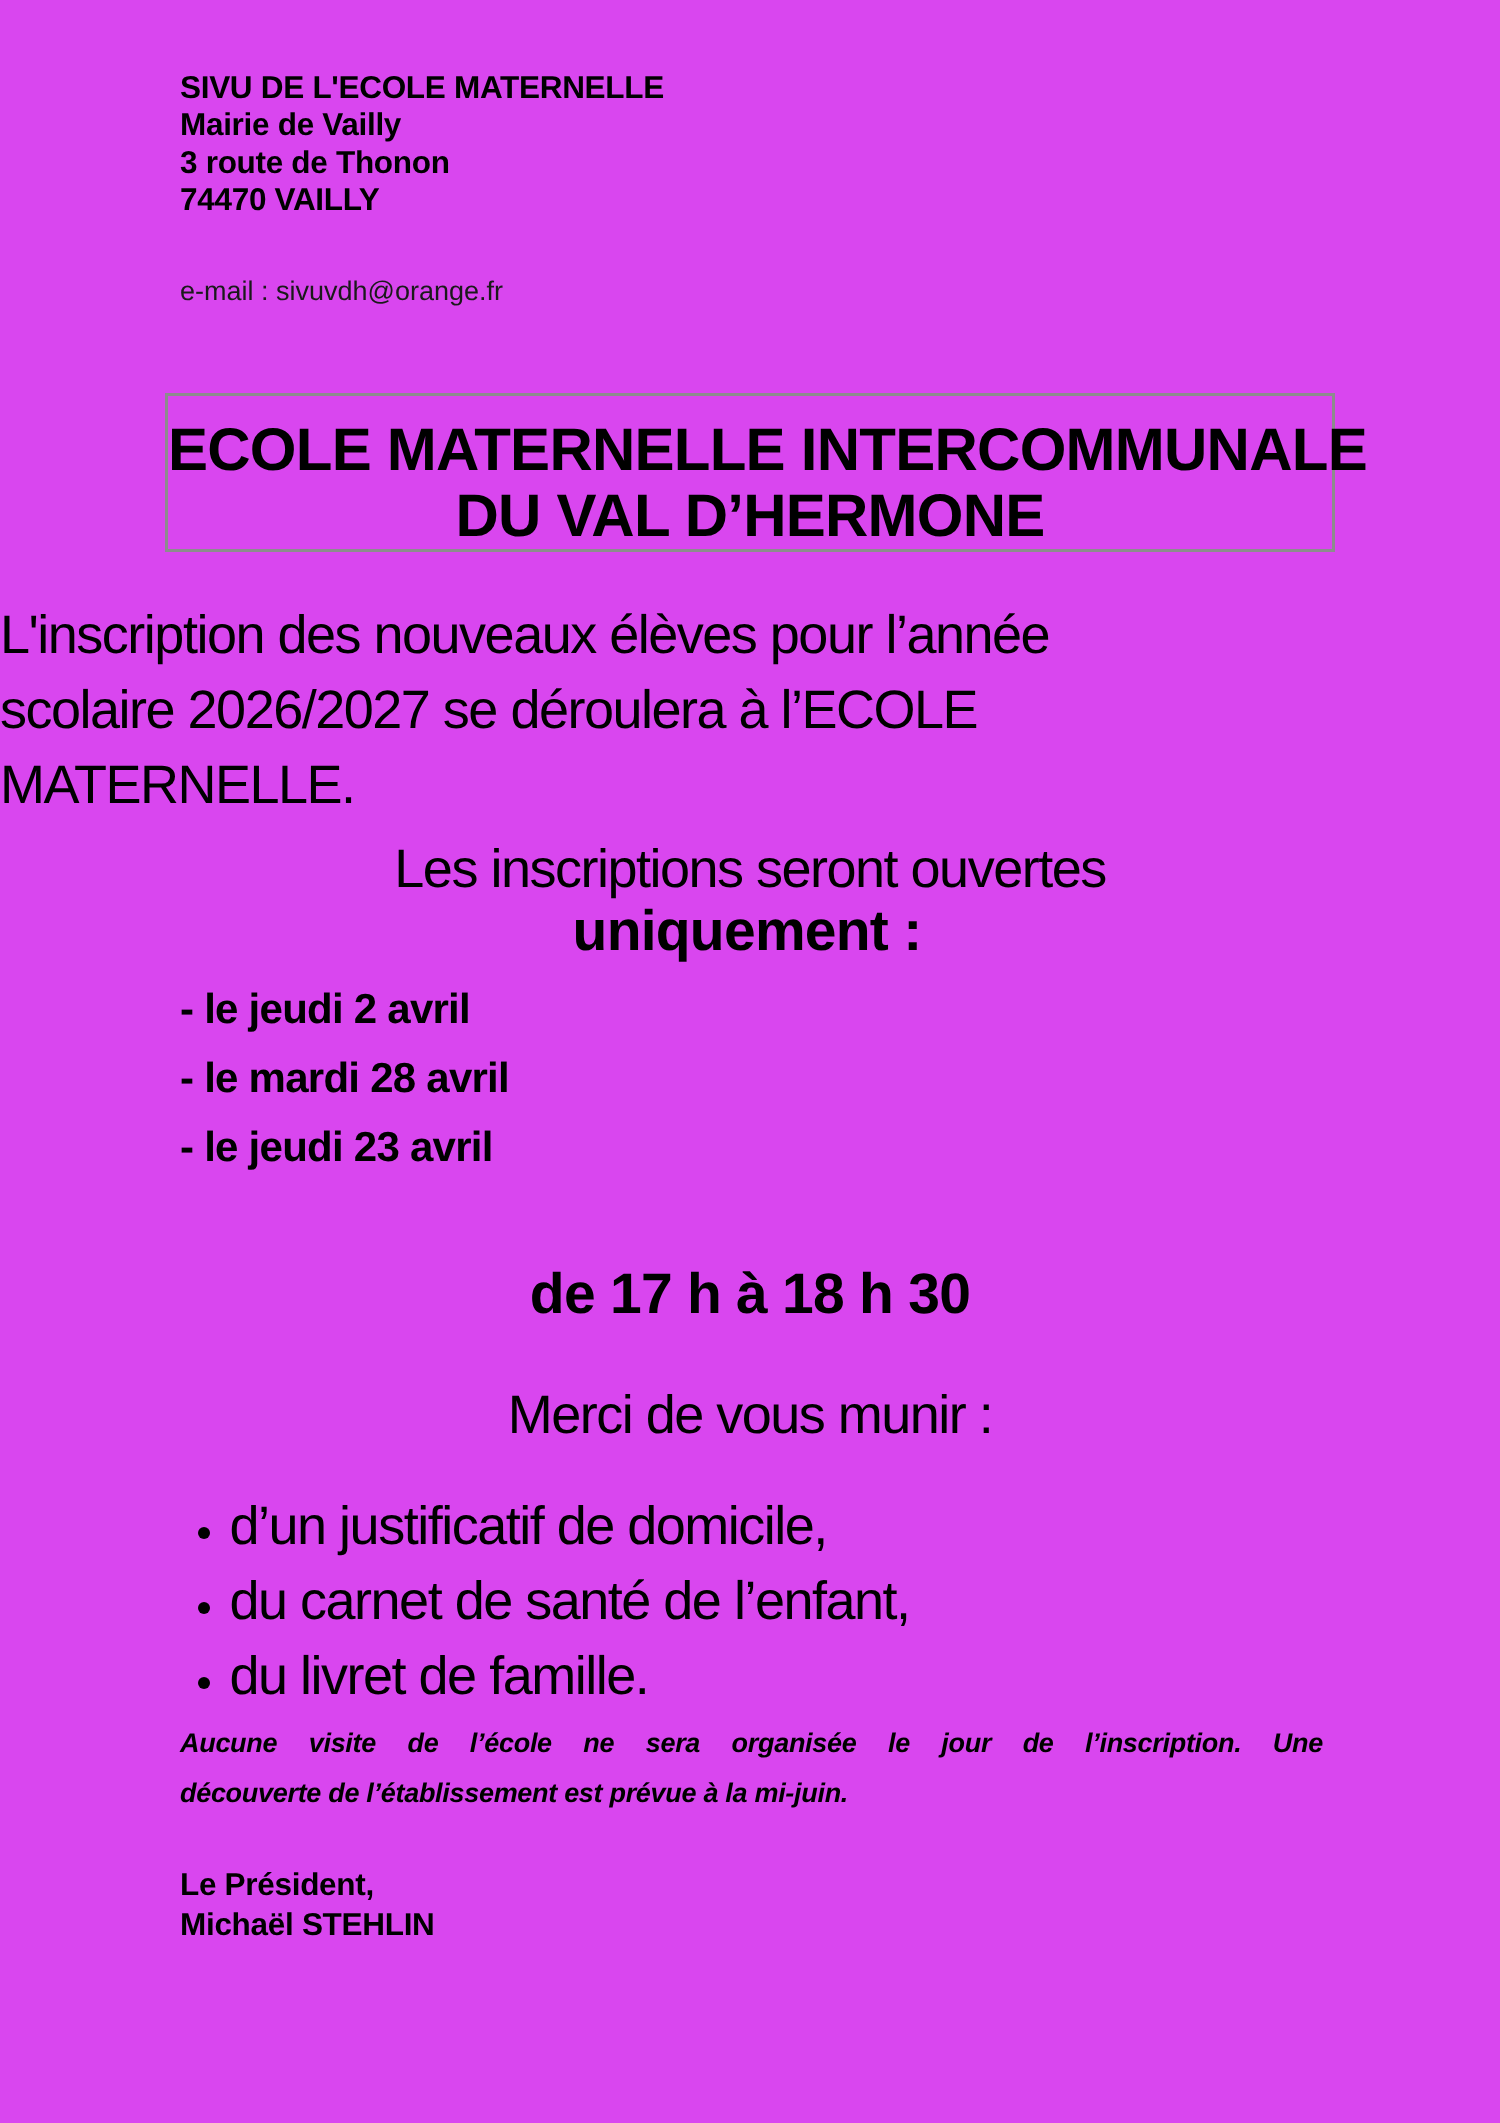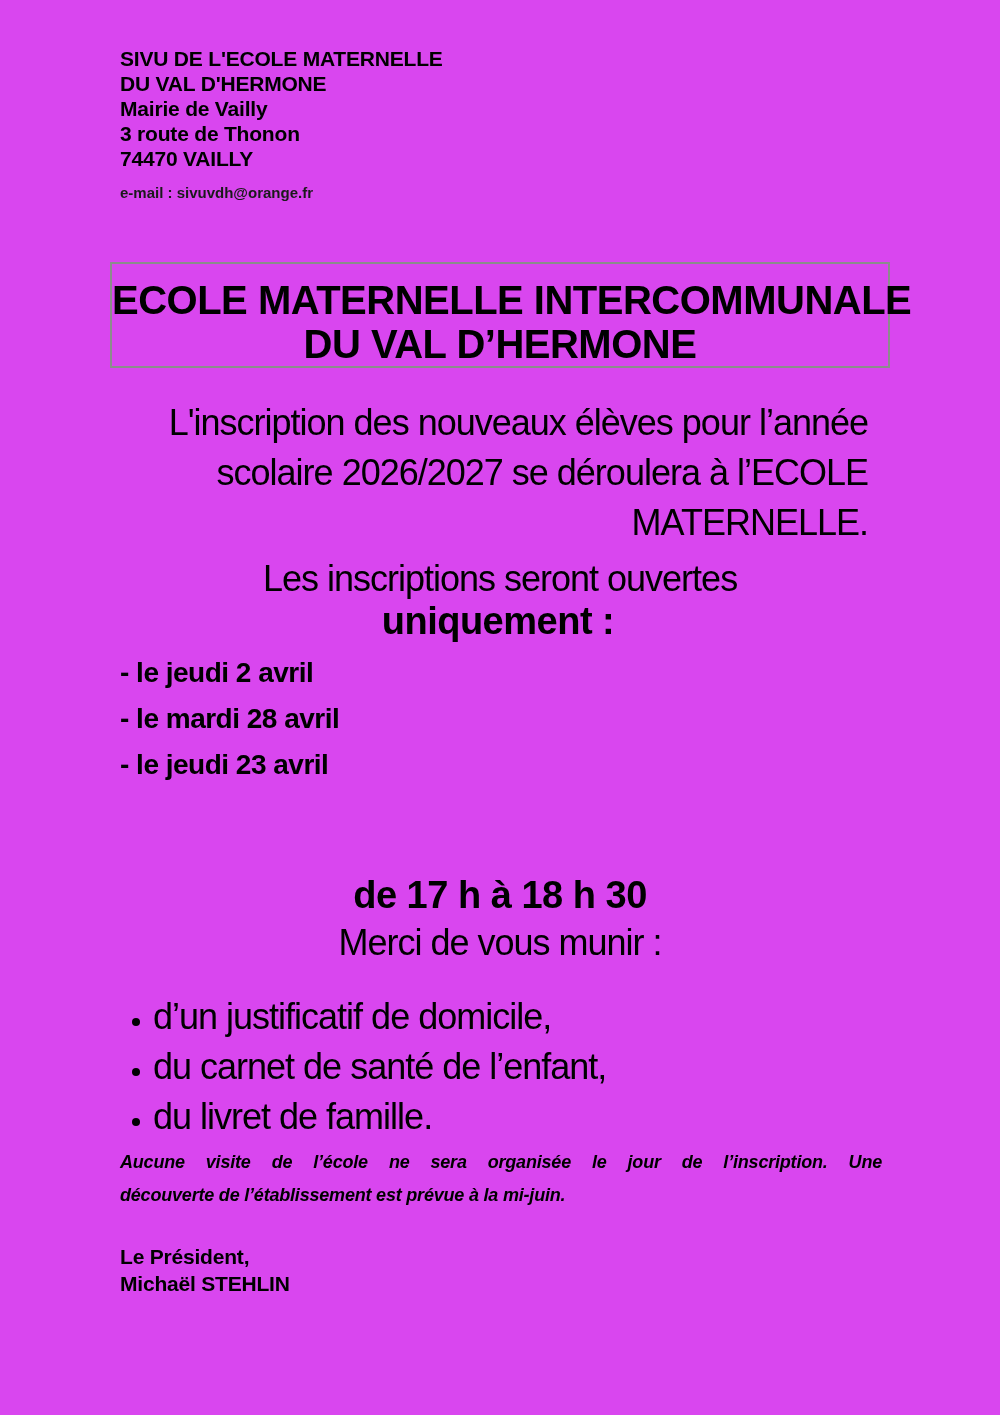--- a/index.html
+++ b/index.html
@@ -13,56 +13,56 @@
     overflow:hidden;
   }
   
   .header{
     position:absolute;left:120px;top:46px;
     font-size:21px;font-weight:bold;line-height:25px;
     letter-spacing:-0.2px;
   }
   .email{
     position:absolute;left:120px;top:184px;
-    font-size:15px;font-weight:bold;color:#1a1a1a;
+    font-size:18px;font-weight:normal;color:#1a1a1a;
   }
   
   .title-box{
     position:absolute;left:110px;top:262px;
     width:776px;height:88px;
     border:2px solid #8c8c8c;
     text-align:center;
     padding-top:14px;
     box-sizing:content-box;
   }
   .title-line{
     font-size:40px;font-weight:bold;line-height:44px;
     letter-spacing:-0.5px;white-space:nowrap;
   }
   
   .intro{
     position:absolute;left:0;top:398px;width:868px;
-    text-align:right;
+    text-align:left;
     font-size:36px;line-height:50px;letter-spacing:-1px;
   }
   .open-lead{
     position:absolute;left:0;top:558px;width:1000px;
     text-align:center;font-size:36px;letter-spacing:-1px;
   }
   .open-emph{
     position:absolute;left:0;top:600px;width:996px;
     text-align:center;font-size:38px;font-weight:bold;letter-spacing:-0.5px;
   }
   .dates{
     position:absolute;left:120px;top:650px;
     font-size:28px;font-weight:bold;line-height:46px;letter-spacing:-0.5px;
   }
   .hours{
     position:absolute;left:0;top:842px;width:1000px;
-    text-align:center;font-size:38px;font-weight:bold;letter-spacing:-0.5px;margin-top:32px;
+    text-align:center;font-size:38px;font-weight:bold;letter-spacing:-0.5px;
   }
   .bring-lead{
     position:absolute;left:0;top:922px;width:1000px;
     text-align:center;font-size:36px;letter-spacing:-1px;
   }
   .bullets{
     position:absolute;left:132px;top:992px;
     font-size:36px;line-height:50px;letter-spacing:-1px;
   }
   .bullet-item{display:flex;align-items:flex-start;}
@@ -82,21 +82,20 @@
     font-size:21px;font-weight:bold;line-height:27px;letter-spacing:-0.2px;
   }
 </style>
 </head>
 <body>
 
 <div class="page">
 
   <div class="header">
     <div>SIVU DE L'ECOLE MATERNELLE</div>
-    <div>DU VAL D'HERMONE</div>
     <div>Mairie de Vailly</div>
     <div>3 route de Thonon</div>
     <div>74470 VAILLY</div>
   </div>
 
   <div class="email">e-mail : sivuvdh@orange.fr</div>
 
   <div class="title-box">
     <div class="title-line">ECOLE MATERNELLE INTERCOMMUNALE</div>
     <div class="title-line">DU VAL D’HERMONE</div>

